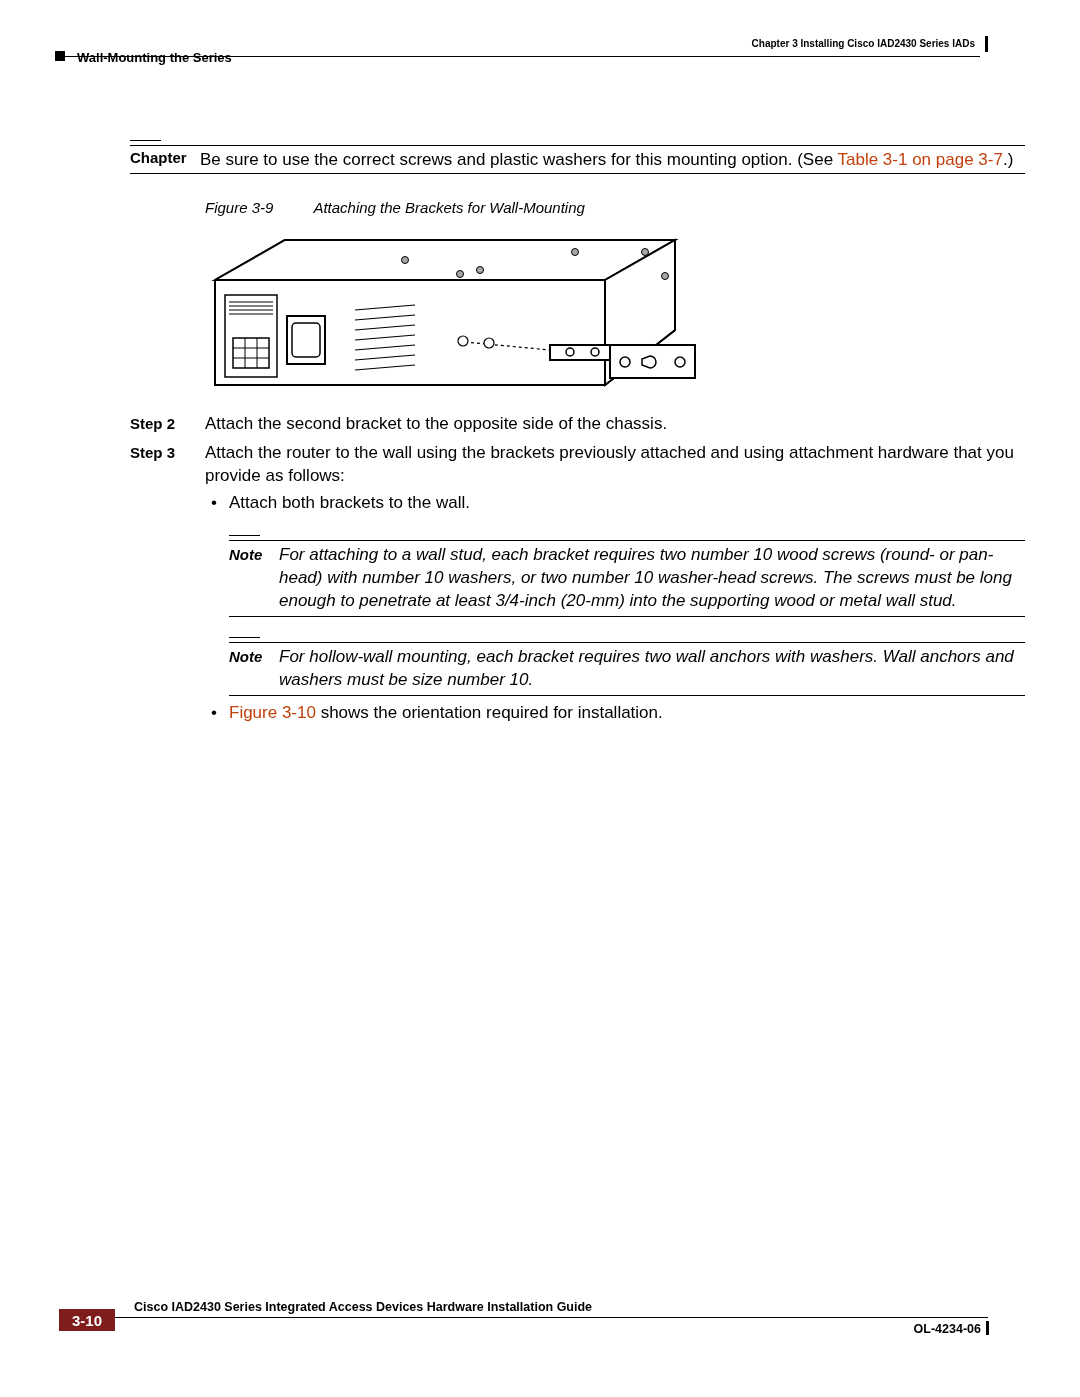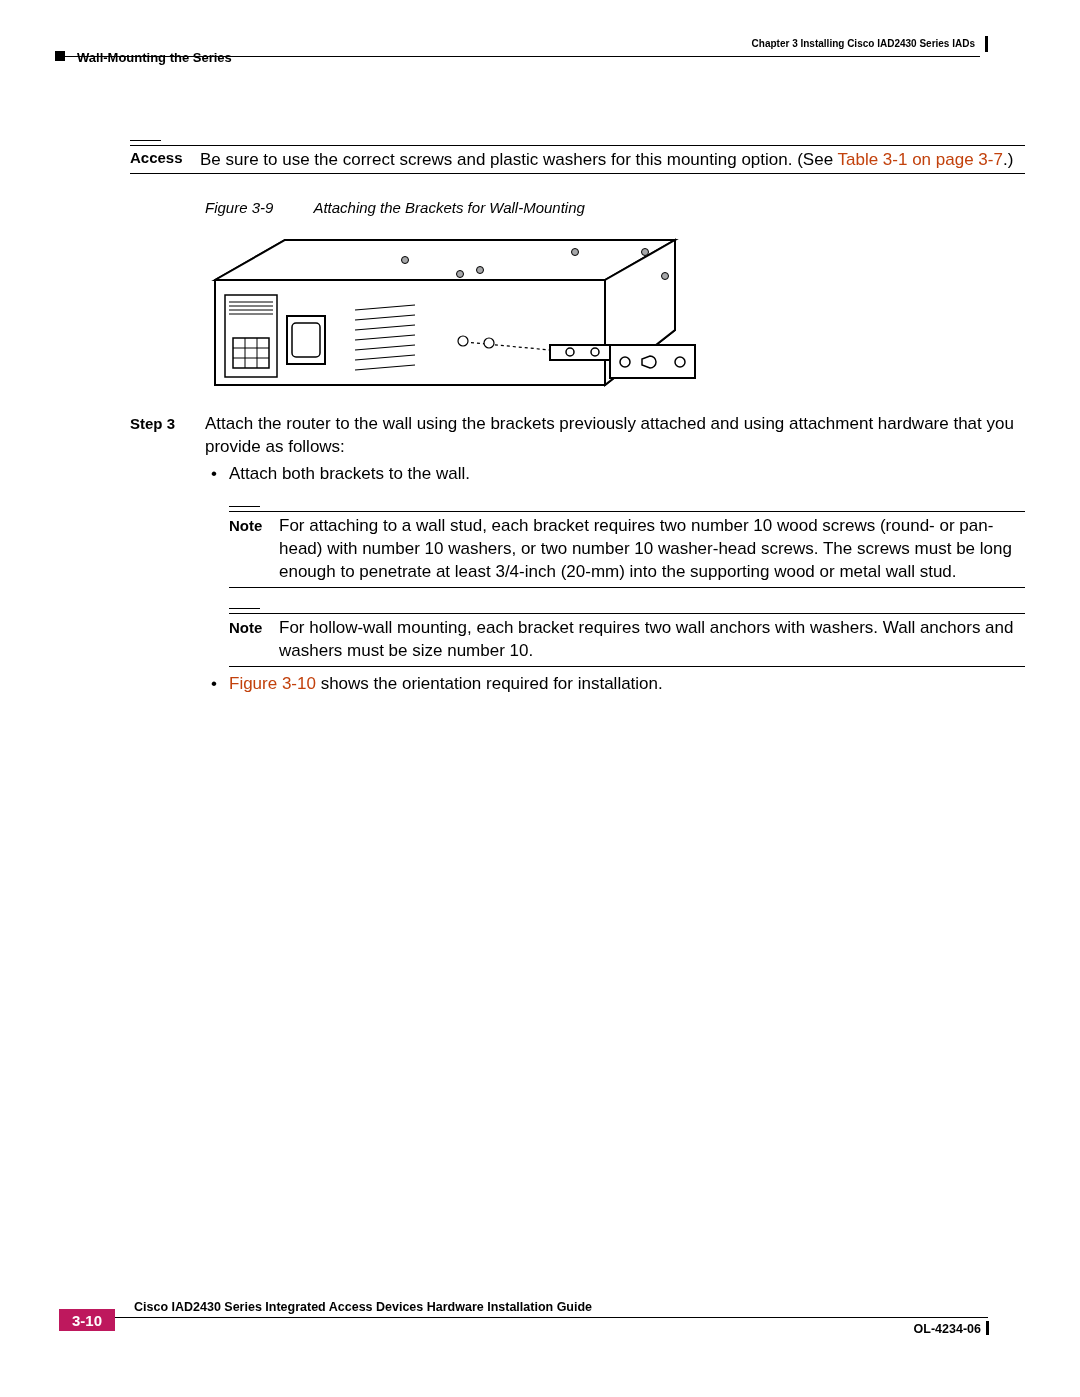--- a/index.html
+++ b/index.html
@@ -164,20 +164,21 @@
   }
   .note-row {
     display: flex;
     align-items: flex-start;
     border-top: 1px solid #000;
     border-bottom: 1px solid #000;
     padding-top: 3px;
     padding-bottom: 3px;
     font-size: 17px;
     line-height: 1.35;
+    font-style: italic;
   }
   .note-label {
     font-weight: bold;
     font-size: 15px;
     width: 50px;
     flex-shrink: 0;
     padding-top: 1px;
   }
   .note-text {
     flex: 1;
@@ -202,21 +203,21 @@
     position: absolute;
     left: 75px;
     top: 5px;
   }
   .page-badge {
     position: absolute;
     left: 0;
     top: 14px;
     width: 56px;
     height: 22px;
-    background: #be185d;
+    background: #7f1d1d;
     color: #fff;
     font-weight: bold;
     font-size: 15px;
     display: flex;
     align-items: center;
     justify-content: center;
   }
   .footer-doc {
     position: absolute;
     right: -1px;
@@ -242,21 +243,21 @@
   <div class="header-rule"></div>
   <div class="header-marker-left"></div>
   <div class="header-section">Wall-Mounting the Series</div>
 </div>
 
 <div class="content">
 
   <div class="caution-block">
     <div class="caution-rule-top"></div>
     <div class="caution-row caution-row-bottom">
-      <div class="caution-label">Access</div>
+      <div class="caution-label">Chapter</div>
       <div class="caution-text">
         <span>Be sure to use the correct screws and plastic washers for this mounting option. (See </span><span class="link">Table 3-1 on page 3-7</span><span>.)</span>
       </div>
     </div>
   </div>
 
   <div class="figure-caption">
     <span class="fig-label">Figure 3-9</span><span class="fig-title">Attaching the Brackets for Wall-Mounting</span>
   </div>
 
@@ -317,20 +318,24 @@
 
       <circle cx="200" cy="30" r="3.5" fill="#a6a7a9" stroke="#000"></circle>
       <circle cx="255" cy="44" r="3.5" fill="#a6a7a9" stroke="#000"></circle>
       <circle cx="275" cy="40" r="3.5" fill="#a6a7a9" stroke="#000"></circle>
       <circle cx="370" cy="22" r="3.5" fill="#a6a7a9" stroke="#000"></circle>
       <circle cx="440" cy="22" r="3.5" fill="#a6a7a9" stroke="#000"></circle>
       <circle cx="460" cy="46" r="3.5" fill="#a6a7a9" stroke="#000"></circle>
     </svg>
   </div>
 
+  <div class="step-row">
+    <div class="step-label">Step 2</div>
+    <div class="step-body">Attach the second bracket to the opposite side of the chassis.</div>
+  </div>
 
   <div class="step-row">
     <div class="step-label">Step 3</div>
     <div class="step-body">
       <span>Attach the router to the wall using the brackets previously attached and using attachment hardware that you provide as follows:</span>
       <ul class="bullet-list">
         <li>
           <span>Attach both brackets to the wall.</span>
 
           <div class="note-block">

